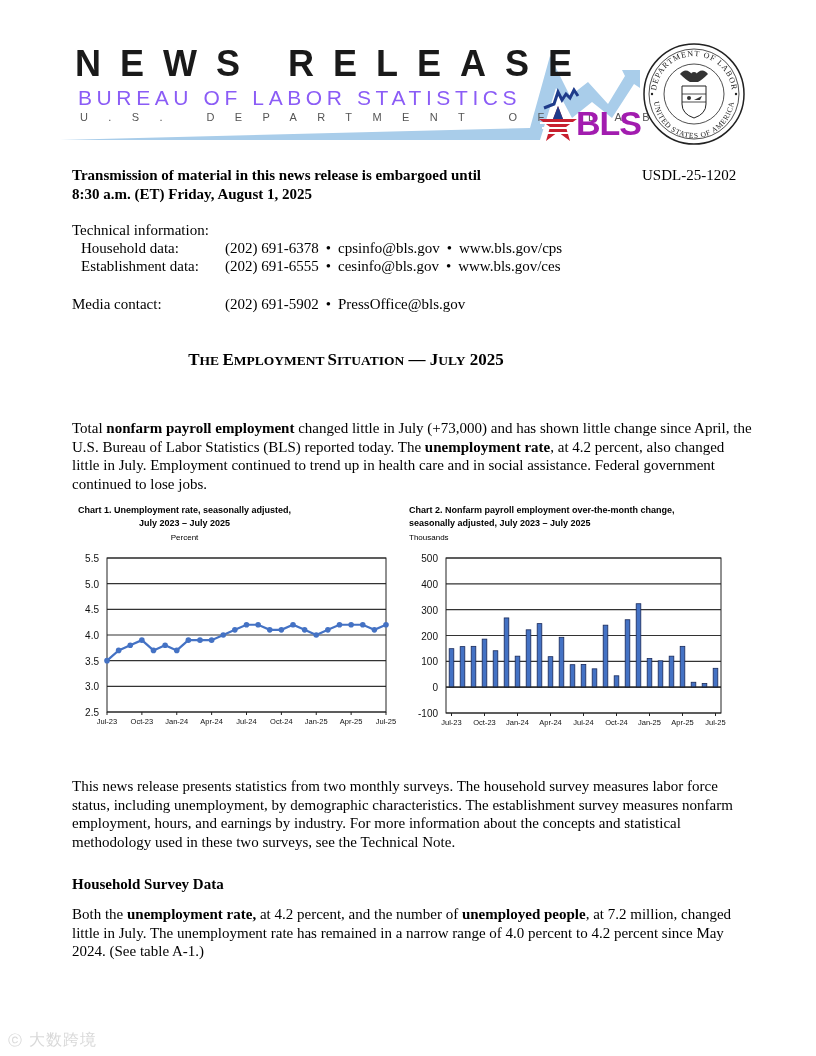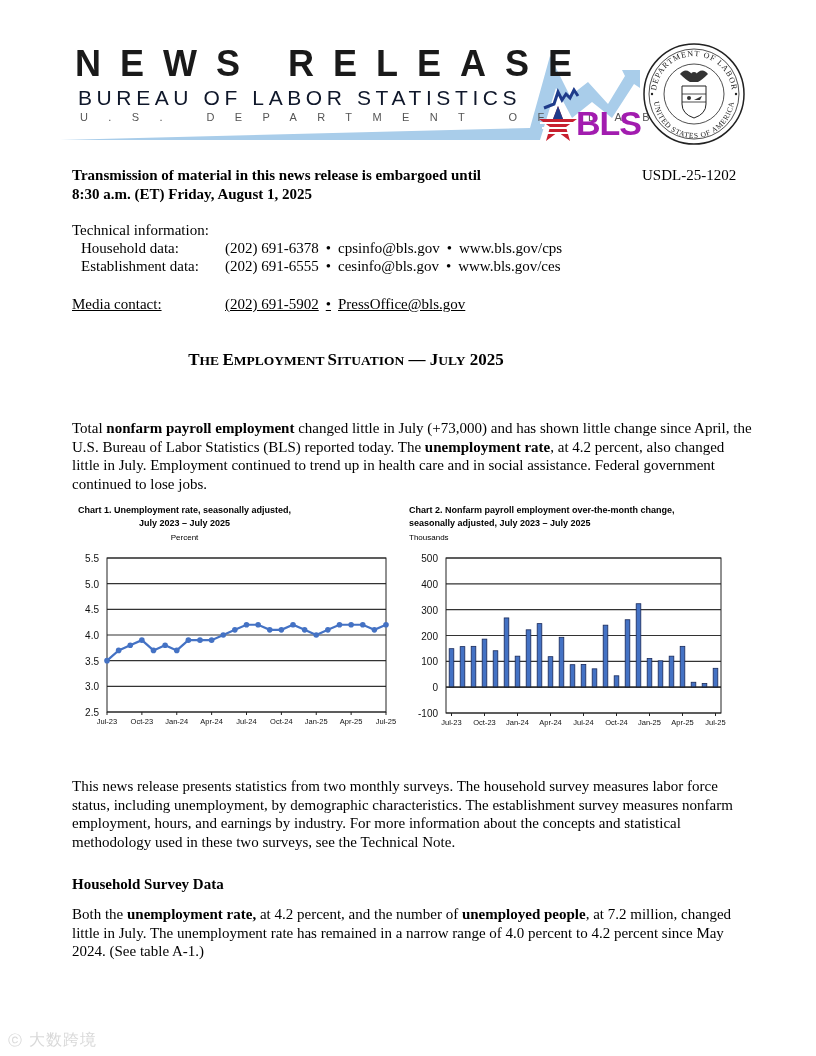--- a/index.html
+++ b/index.html
@@ -1,31 +1,31 @@
 <!DOCTYPE html>
 <html><head>
 <meta charset="utf-8">
 <style>
   html, body { margin:0; padding:0; background:#ffffff; }
   body { width:816px; height:1056px; position:relative; overflow:hidden; font-family:"Liberation Serif", serif; color:#000; }
   .abs { position:absolute; }
   
   .nr-title { left:75px; top:44px; font-family:"Liberation Sans", sans-serif; font-weight:bold; font-size:36px; letter-spacing:19px; color:#1a1a1a; line-height:40px; white-space:nowrap; }
-  .bls-title { left:78px; top:86px; font-family:"Liberation Sans", sans-serif; font-size:21px; letter-spacing:4.6px; color:#0f172a; line-height:24px; white-space:nowrap; }
+  .bls-title { left:78px; top:86px; font-family:"Liberation Sans", sans-serif; font-size:21px; letter-spacing:4.6px; color:#8b5cf6; line-height:24px; white-space:nowrap; }
   .dol-title { left:80px; top:110px; font-family:"Liberation Sans", sans-serif; font-size:11px; letter-spacing:20.4px; color:#555; line-height:14px; white-space:nowrap; }
   .banner-svg { left:60px; top:48px; }
   .seal { left:642px; top:42px; }
   
   .embargo { left:72px; top:166px; font-size:15px; font-weight:bold; line-height:19px; width:460px; }
   .usdl { left:642px; top:166px; font-size:15px; line-height:19px; }
   .tech { left:72px; top:221px; font-size:15px; line-height:18px; }
   .row { display:flex; white-space:nowrap; }
   .row .lbl { width:153px; }
   .row .lbl.ind { padding-left:9px; width:144px; }
-  .media { left:72px; top:295px; font-size:15px; line-height:18px;text-decoration:underline; }
+  .media { left:72px; top:295px; font-size:15px; line-height:18px; }
   .doc-title { left:0; width:692px; top:350px; text-align:center; font-weight:bold; font-size:17px; line-height:20px; }
   .doc-title .sc { font-size:13.5px; }
   .para { left:72px; width:680px; font-size:15px; line-height:18.6px;margin-top:11px; }
   .p1 { top:408px; }
   .p2 { top:766px; }
   .h-sec { left:72px; top:876px; font-size:15px; font-weight:bold; }
   .p3 { top:894px; }
   
   .ch-title { font-family:"Liberation Sans", sans-serif; font-weight:bold; font-size:9px; line-height:12.5px; white-space:nowrap; }
   .ch-unit { font-family:"Liberation Sans", sans-serif; font-size:8px; line-height:10px; }

